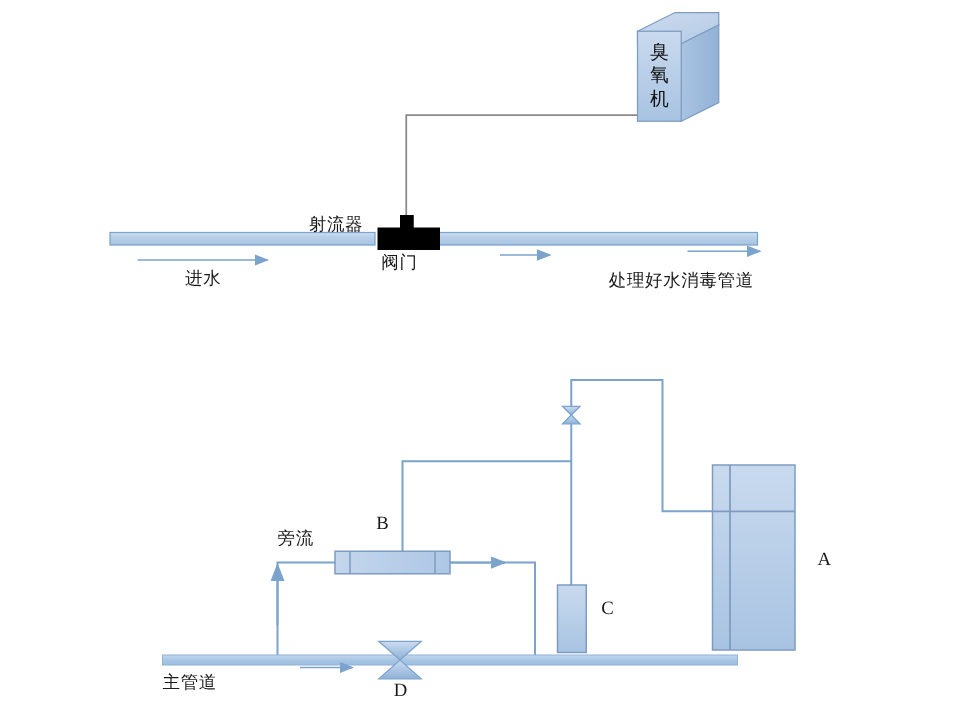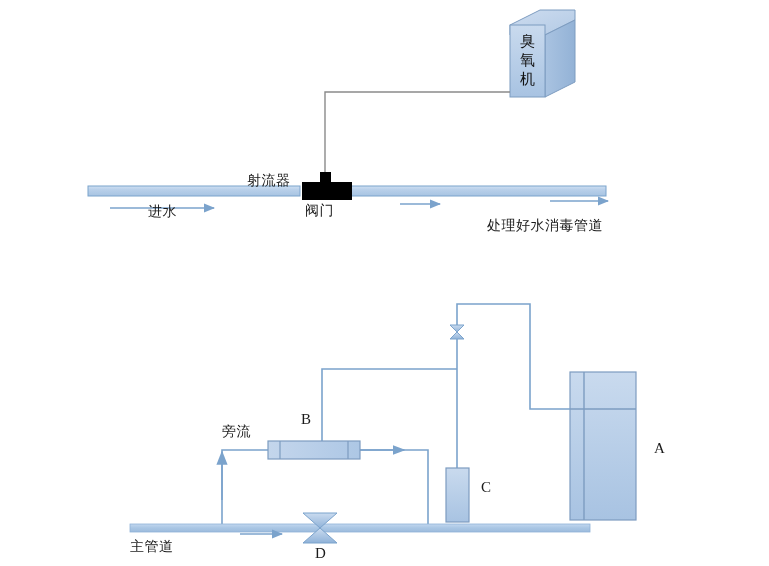--- a/index.html
+++ b/index.html
@@ -173,21 +173,21 @@
 <div class="vert-label" style="left:513px; top:32px; width:29px;">
   <span>臭</span>
   <span>氧</span>
   <span>机</span>
 </div>
 
 <div class="label cn-label" style="left:247px; top:141px;margin-top:32px;">射流器</div>
 
 <div class="label cn-label" style="left:305px; top:203px;">阀门</div>
 
-<div class="label cn-label" style="left:148px; top:204px;">进水</div>
+<div class="label cn-label" style="left:148px; top:216px;">进水</div>
 
 <div class="label cn-label" style="left:487px; top:218px;">处理好水消毒管道</div>
 
 <div class="label cn-label" style="left:222px; top:424px;">旁流</div>
 
 <div class="label cn-label" style="left:130px; top:539px;">主管道</div>
 
 <div class="label lat-label" style="left:654px; top:441px;">A</div>
 
 <div class="label lat-label" style="left:301px; top:412px;">B</div>

